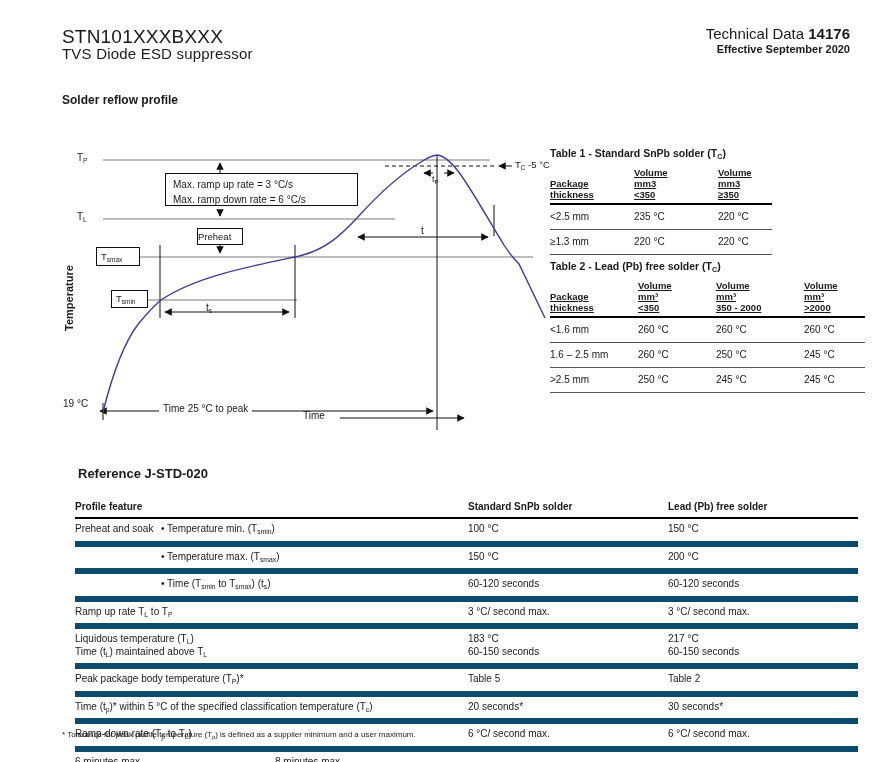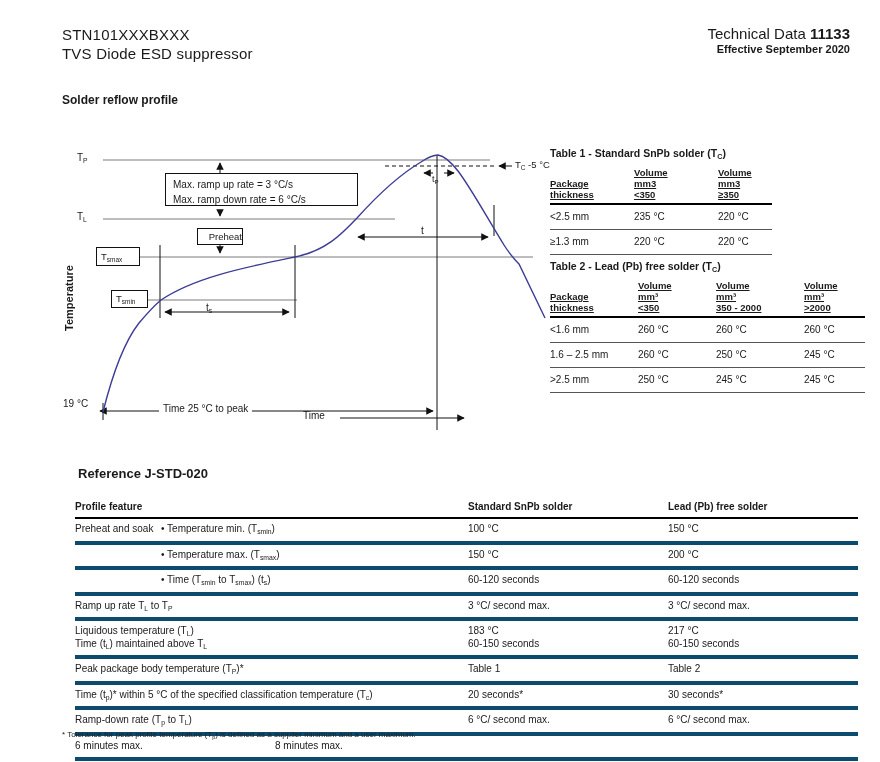--- a/index.html
+++ b/index.html
@@ -1,71 +1,71 @@
 <!DOCTYPE html>
 <html><head>
 <meta charset="utf-8">
 <style>
   html,body{margin:0;padding:0;background:#fff;}
   .page{position:relative;width:880px;height:762px;background:#fff;overflow:hidden;
         font-family:"Liberation Sans","DejaVu Sans",sans-serif;color:#1a1a1a;}
   .abs{position:absolute;}
   sub{font-size:0.68em;vertical-align:-0.28em;line-height:0;}
   
-  .part-number{left:62px;top:26px;font-size:15px;letter-spacing:.2px;}
+  .part-number{left:62px;top:26px;font-size:19px;letter-spacing:.2px;}
   .part-sub{left:62px;top:45px;font-size:15px;letter-spacing:.2px;}
   .doc-line{right:30px;top:25px;font-size:15px;text-align:right;white-space:nowrap;}
   .doc-line b{font-weight:700;}
   .doc-eff{right:30px;top:43px;font-size:11px;font-weight:700;text-align:right;}
   .section-title{left:62px;top:93px;font-size:12px;font-weight:700;}
   
   .chart{left:55px;top:148px;width:505px;height:290px;}
   .chart svg{position:absolute;left:0;top:0;}
   .gl{stroke:#7d7d7d;stroke-width:1.2;}
   .bl{stroke:#111;stroke-width:1;}
   .al{stroke:#111;stroke-width:1;}
   .clabel{position:absolute;font-size:10px;white-space:nowrap;}
   .cbox{position:absolute;border:1px solid #111;background:#fff;box-sizing:border-box;}
   .ramp-box{left:110px;top:25px;width:193px;height:33px;font-size:10px;line-height:15px;padding:3px 0 0 7px;}
-  .preheat-box{left:142px;top:80px;width:46px;height:17px;font-size:9.5px;line-height:15px;text-align:right;}
+  .preheat-box{left:142px;top:80px;width:46px;height:17px;font-size:9.5px;line-height:15px;text-align:left;}
   .tsmax-box{left:41px;top:99px;width:44px;height:19px;font-size:9.5px;line-height:17px;padding-left:4px;}
   .tsmin-box{left:56px;top:142px;width:37px;height:18px;font-size:9.5px;line-height:16px;padding-left:4px;}
   .ylab{left:8px;top:183px;font-size:11px;font-weight:700;transform:rotate(-90deg);transform-origin:0 0;}
   .masked{background:#fff;padding:0 4px;}
   
   .stable{position:absolute;}
   .stitle{font-size:10.5px;font-weight:700;margin-bottom:8px;white-space:nowrap;}
   .sgrid{display:grid;}
   .t1 .sgrid{grid-template-columns:84px 84px 54px;width:222px;}
   .t2 .sgrid{grid-template-columns:88px 78px 88px 61px;width:315px;}
   .shead{font-size:9.5px;font-weight:700;white-space:pre-line;align-self:end;padding-bottom:3px;line-height:11px;text-decoration:underline;}
   .srow-sep{grid-column:1/-1;border-bottom:2.5px solid #000;}
   .srow-thin{grid-column:1/-1;border-bottom:1px solid #555;}
   .scell{font-size:10px;padding:6px 0 7px;}
   
   .ref-title{left:78px;top:466px;font-size:13px;font-weight:700;}
   .rtable{left:75px;top:498px;width:783px;font-size:10px;}
   .rhead{display:flex;font-weight:700;padding:3px 0 5px;border-bottom:2.5px solid #000;}
-  .rrow{display:flex;padding:4px 0 5px;border-bottom:4px solid #0c4a6e;line-height:12.5px;}
+  .rrow{display:flex;padding:4px 0 5px;border-bottom:6px solid #0c4a6e;line-height:12.5px;}
   .rc1{width:393px;display:flex;}
   .rc2{width:200px;white-space:pre-line;}
   .rc3{width:190px;white-space:pre-line;}
   .grp{width:86px;flex:0 0 auto;white-space:pre-line;}
   .feat{flex:1;}
   .full{width:100%;white-space:pre-line;}
   .footnote{left:62px;top:730px;font-size:8px;color:#222;}
 </style>
 </head>
 <body>
 
 <div class="page">
 
   <div class="abs part-number">STN101XXXBXXX</div>
   <div class="abs part-sub">TVS Diode ESD suppressor</div>
-  <div class="abs doc-line"><span>Technical Data </span><b>11133</b></div>
+  <div class="abs doc-line"><span>Technical Data </span><b>14176</b></div>
   <div class="abs doc-eff">Effective September 2020</div>
   <div class="abs section-title">Solder reflow profile</div>
 
   <div class="abs chart">
     <svg width="505" height="290" viewBox="0 0 505 290">
       <defs>
         <marker id="ah" viewBox="0 0 10 10" refX="9" refY="5" markerWidth="7.5" markerHeight="7.5" orient="auto-start-reverse">
           <path d="M0,0 L10,5 L0,10 z" fill="#111"></path>
         </marker>
       </defs>
@@ -225,21 +225,21 @@
         </div>
       <div class="rc2">183 °C
 60-150 seconds</div>
       <div class="rc3">217 °C
 60-150 seconds</div>
     </div>
     <div class="rrow">
       <div class="rc1">
           <span class="full">Peak package body temperature (T<sub>P</sub>)*</span>
         </div>
-      <div class="rc2">Table 1</div>
+      <div class="rc2">Table 5</div>
       <div class="rc3">Table 2</div>
     </div>
     <div class="rrow">
       <div class="rc1">
           <span class="full">Time (t<sub>p</sub>)* within 5 °C of the specified classification temperature (T<sub>c</sub>)</span>
         </div>
       <div class="rc2">20 seconds*</div>
       <div class="rc3">30 seconds*</div>
     </div>
     <div class="rrow">

